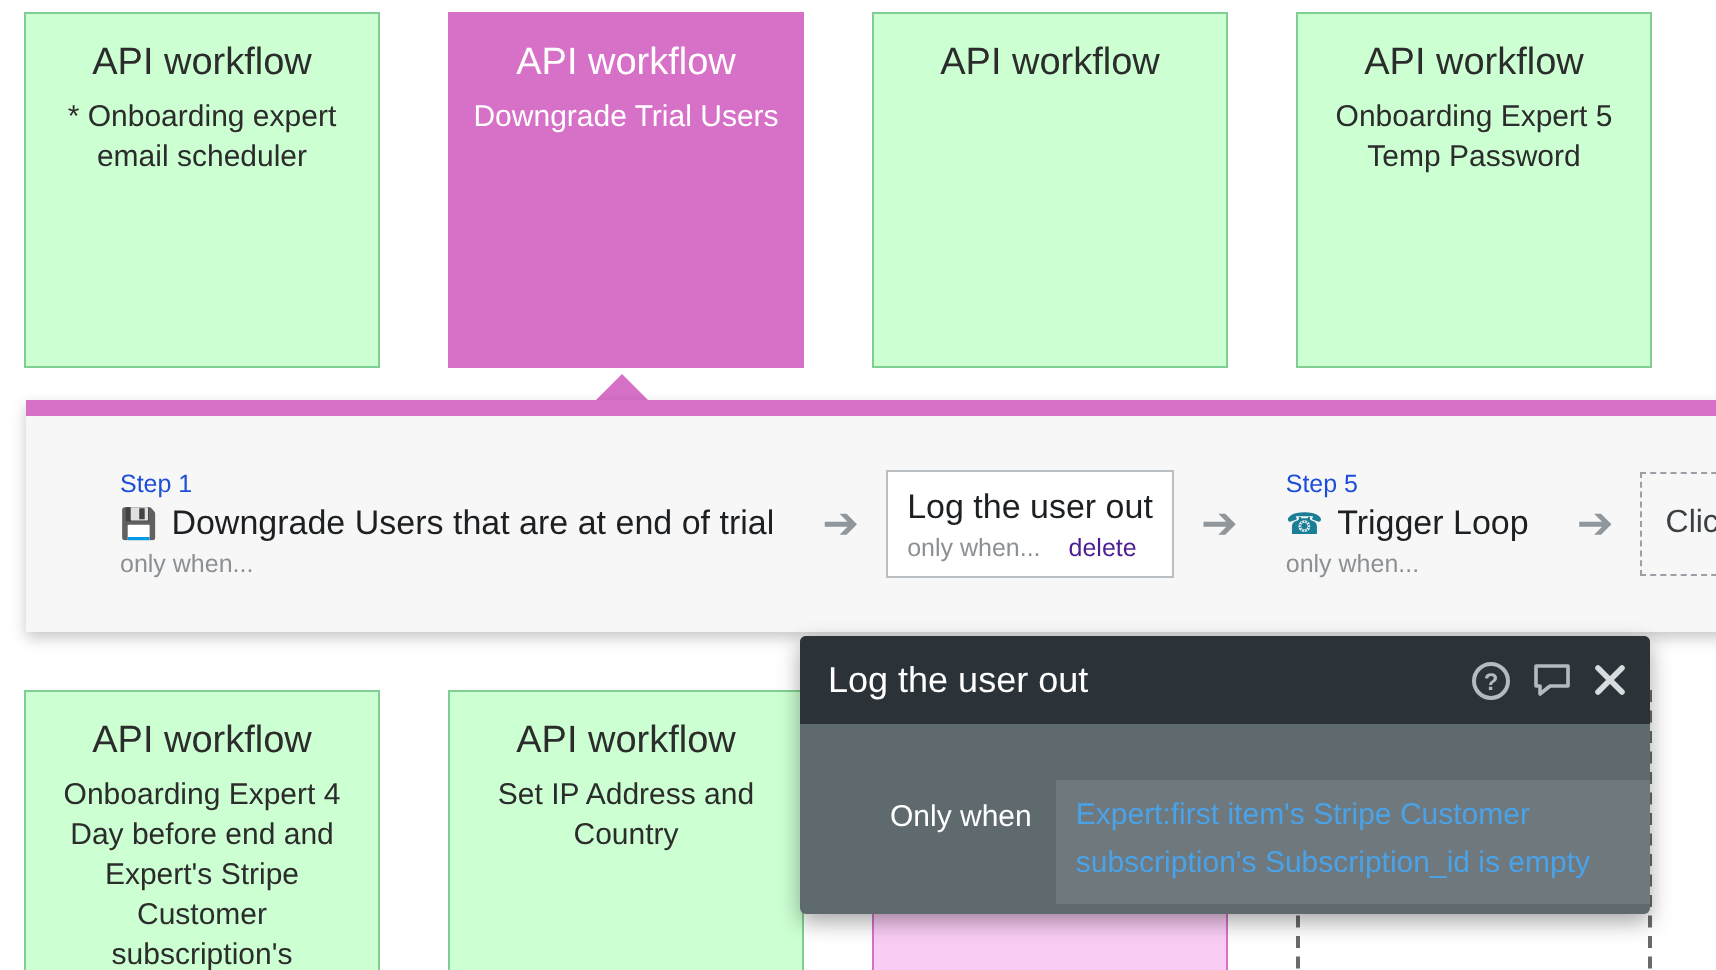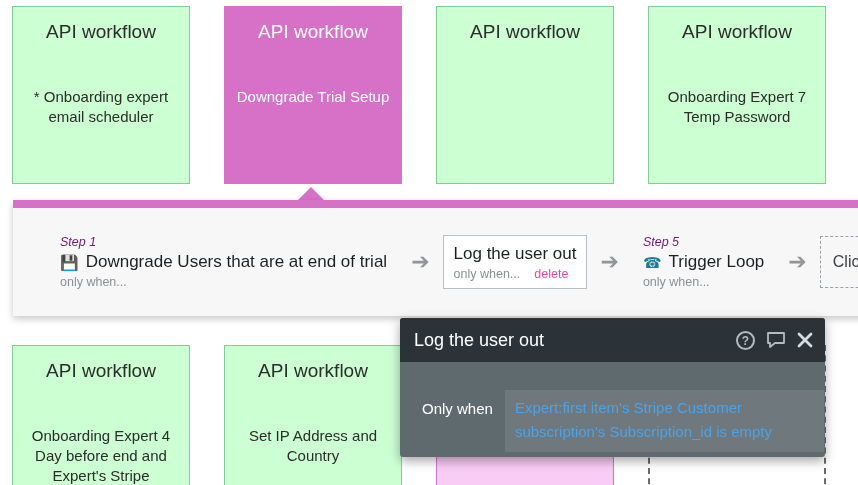--- a/index.html
+++ b/index.html
@@ -42,21 +42,20 @@
     font-size: 19px;
     color: #2c2c2c;
     line-height: 26px;
     font-weight: 400;
   }
   .card-name {
     font-size: 15px;
     color: #2c2c2c;
     line-height: 20px;
     padding: 4px 10px 0 10px;
-    margin-top: 38px;
   }
   .card.pink-selected .card-type,
   .card.pink-selected .card-name { color: #ffffff; }
 
   
   #card-0 { left: 12px;  top: 6px;  height: 178px; }
   #card-1 { left: 224px; top: 6px;  height: 178px; }
   #card-2 { left: 436px; top: 6px;  height: 178px; }
   #card-3 { left: 648px; top: 6px;  height: 178px; }
   
@@ -117,43 +116,42 @@
     border: 1px solid transparent;
     min-width: 0;
     white-space: nowrap;
   }
   .step.selected {
     border: 1px solid #b9bfc2;
     background: #ffffff;
   }
   .step-num {
     font-size: 12.5px;
-    color: #701a75;
+    color: #1d4ed8;
     line-height: 16px;
-    font-style: italic;
   }
   .step-title {
     font-size: 17px;
     color: #1d2023;
     line-height: 24px;
     display: flex;
     align-items: center;
     gap: 7px;
   }
   .step-icon { font-size: 15px; line-height: 1; }
   .step-icon.save { color: #b0b4b8; }
   .step-icon.alarm { color: #1a7f96; }
   .step-meta {
     font-size: 12.5px;
     color: #8b9095;
     line-height: 17px;
     display: flex;
     gap: 14px;
   }
-  .step-delete { color: #ec4899; }
+  .step-delete { color: #4c1d95; }
 
   .step-arrow {
     color: #8f969c;
     font-size: 22px;
     line-height: 1;
     padding: 0 13px;
     user-select: none;
   }
 
   .step-placeholder {
@@ -205,20 +203,21 @@
     display: flex;
     align-items: flex-start;
     padding: 28px 0 0 22px;
   }
   #pe-onlywhen-label {
     font-size: 15px;
     color: #ffffff;
     line-height: 22px;
     padding-top: 8px;
     white-space: nowrap;
+    margin-left: 23px;
   }
   #pe-expression {
     margin-left: 12px;
     background: #6e787d;
     padding: 6px 10px 8px 10px;
     width: 319px;
   }
   #pe-expression-text {
     font-size: 15px;
     color: #4aa3e8;
@@ -231,30 +230,30 @@
 
 <div id="root">
 
   <div class="card green" id="card-0">
     <div class="card-type">API workflow</div>
     <div class="card-name">* Onboarding expert email scheduler</div>
   </div>
 
   <div class="card pink-selected" id="card-1">
     <div class="card-type">API workflow</div>
-    <div class="card-name">Downgrade Trial Setup</div>
+    <div class="card-name">Downgrade Trial Users</div>
   </div>
 
   <div class="card green" id="card-2">
     <div class="card-type">API workflow</div>
   </div>
 
   <div class="card green" id="card-3">
     <div class="card-type">API workflow</div>
-    <div class="card-name">Onboarding Expert 7 Temp Password</div>
+    <div class="card-name">Onboarding Expert 5 Temp Password</div>
   </div>
 
   <div class="card green" id="card-4">
     <div class="card-type">API workflow</div>
     <div class="card-name">Onboarding Expert 4 Day before end and Expert's Stripe Customer subscription's</div>
   </div>
 
   <div class="card green" id="card-5">
     <div class="card-type">API workflow</div>
     <div class="card-name">Set IP Address and Country</div>

